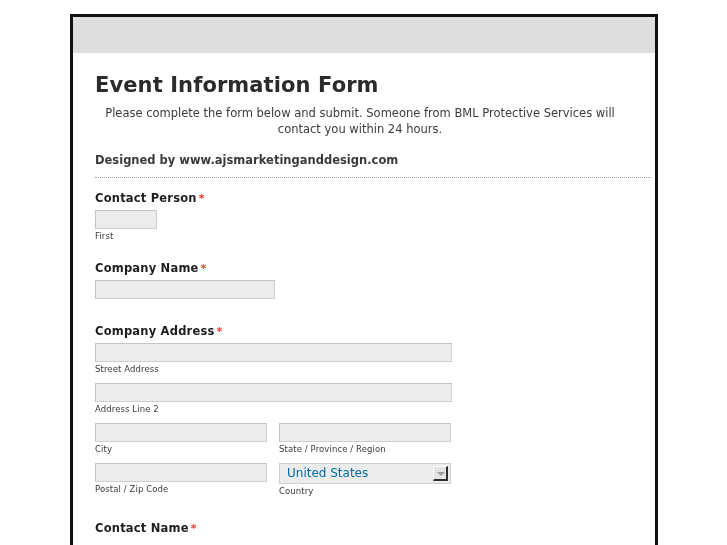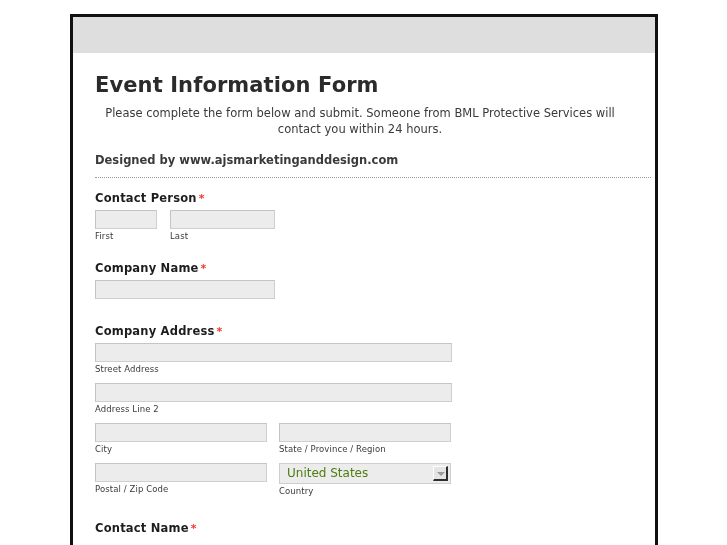--- a/index.html
+++ b/index.html
@@ -124,21 +124,21 @@
   .select-wrap {
     position: relative;
     width: 172px;
     height: 21px;
     background: #ececec;
     border: 1px solid #cfcfcf;
     box-sizing: border-box;
   }
   .select-value {
     font-size: 12px;
-    color: #4d7c0f;
+    color: #0369a1;
     line-height: 19px;
     padding-left: 7px;
   }
   .select-btn {
     position: absolute;
     right: 2px;
     top: 2px;
     width: 15px;
     height: 15px;
     background: #e4e4e4;
@@ -180,24 +180,20 @@
 
     <div class="field-group">
       <div class="field-label">
         <span>Contact Person</span><span class="req">*</span>
       </div>
       <div class="stack-2">
         <div class="cell-first">
           <input class="inp inp-first" type="text" value="" style="">
           <div class="sub-label">First</div>
         </div>
-        <div class="cell-last">
-          <input class="inp inp-last" type="text" value="" style="">
-          <div class="sub-label">Last</div>
-        </div>
       </div>
     </div>
 
     <div class="gap-sm"></div>
 
     <div class="field-group">
       <div class="field-label">
         <span>Company Name</span><span class="req">*</span>
       </div>
       <input class="inp inp-company" type="text" value="" style="">

